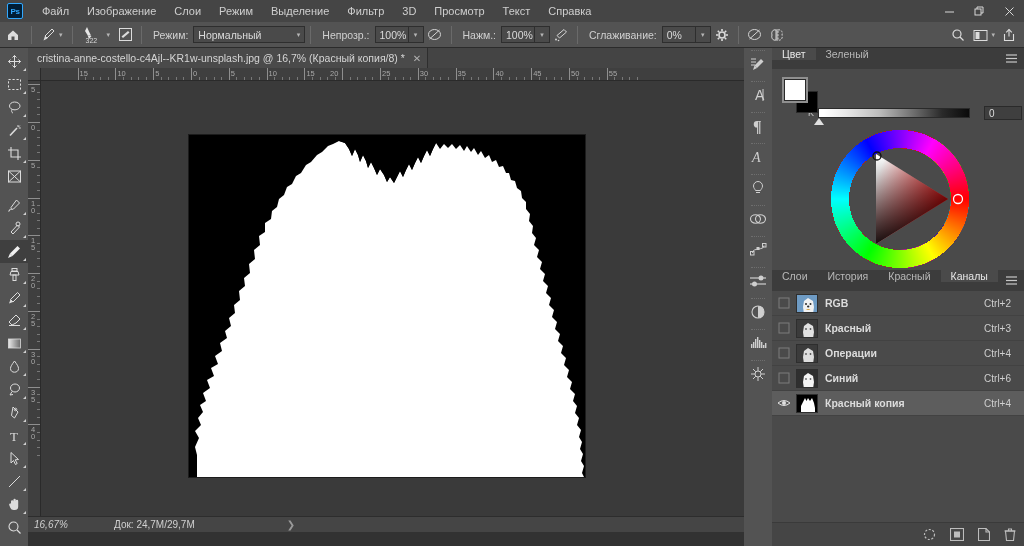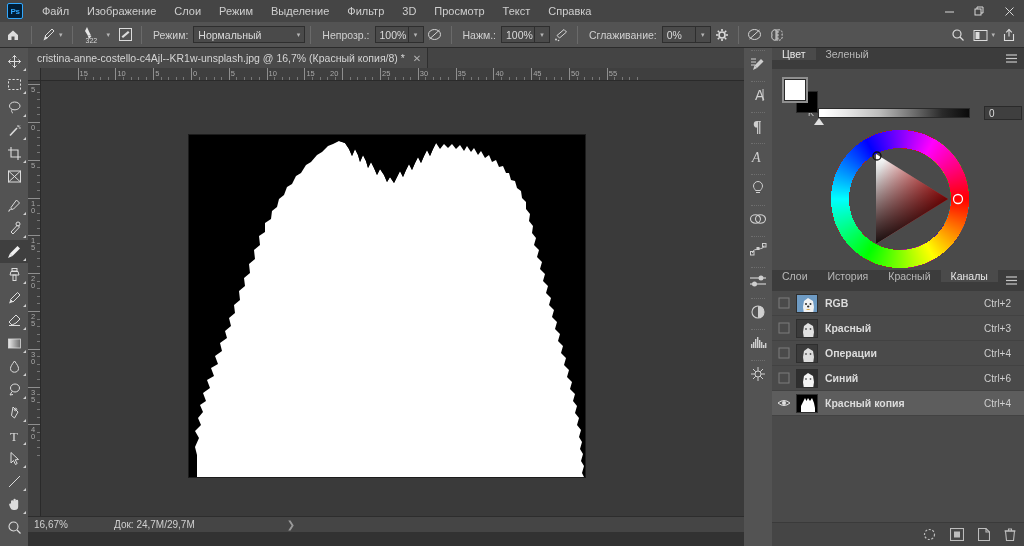--- a/index.html
+++ b/index.html
@@ -135,21 +135,21 @@
     background: #000; box-shadow: 0 0 0 1px #1c1c1c;
   }
   .mask-svg { display: block; width: 396px; height: 342px; }
 
   
   .statusbar {
     position: absolute; bottom: 0; left: 28px; width: 716px; height: 16px;
     background: #454545; display: flex; align-items: center;
     border-top: 1px solid #2d2d2d; font-size: 10px; color: #d0d0d0;
   }
-  .sb-zoom { width: 76px; padding-left: 6px; }
+  .sb-zoom { width: 76px; padding-left: 6px; font-style: italic; }
   .sb-doc { padding-left: 10px; }
   .sb-grip { margin-left: 92px; color: #9a9a9a; font-size: 10px; }
 
   
   .icondock {
     position: absolute; top: 48px; right: 252px; width: 28px; height: 498px;
     background: #535353;
   }
   .dock-icon {
     width: 28px; height: 31px; display: flex; align-items: center;

